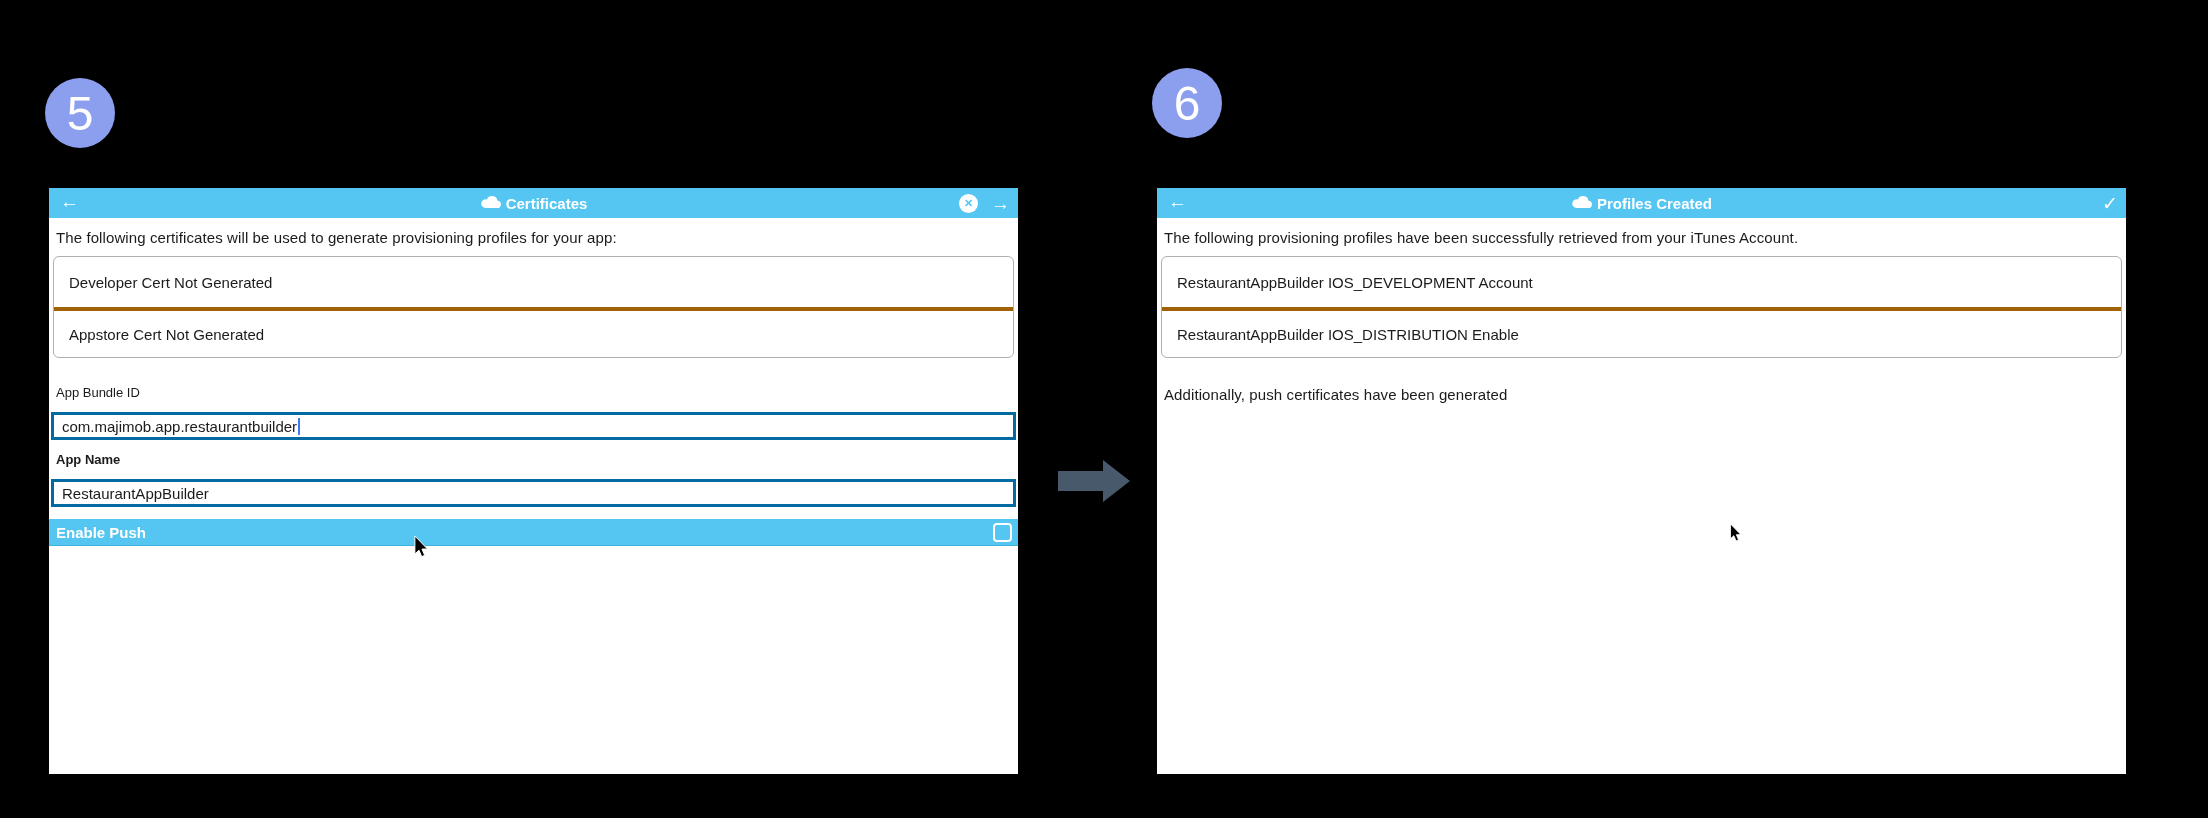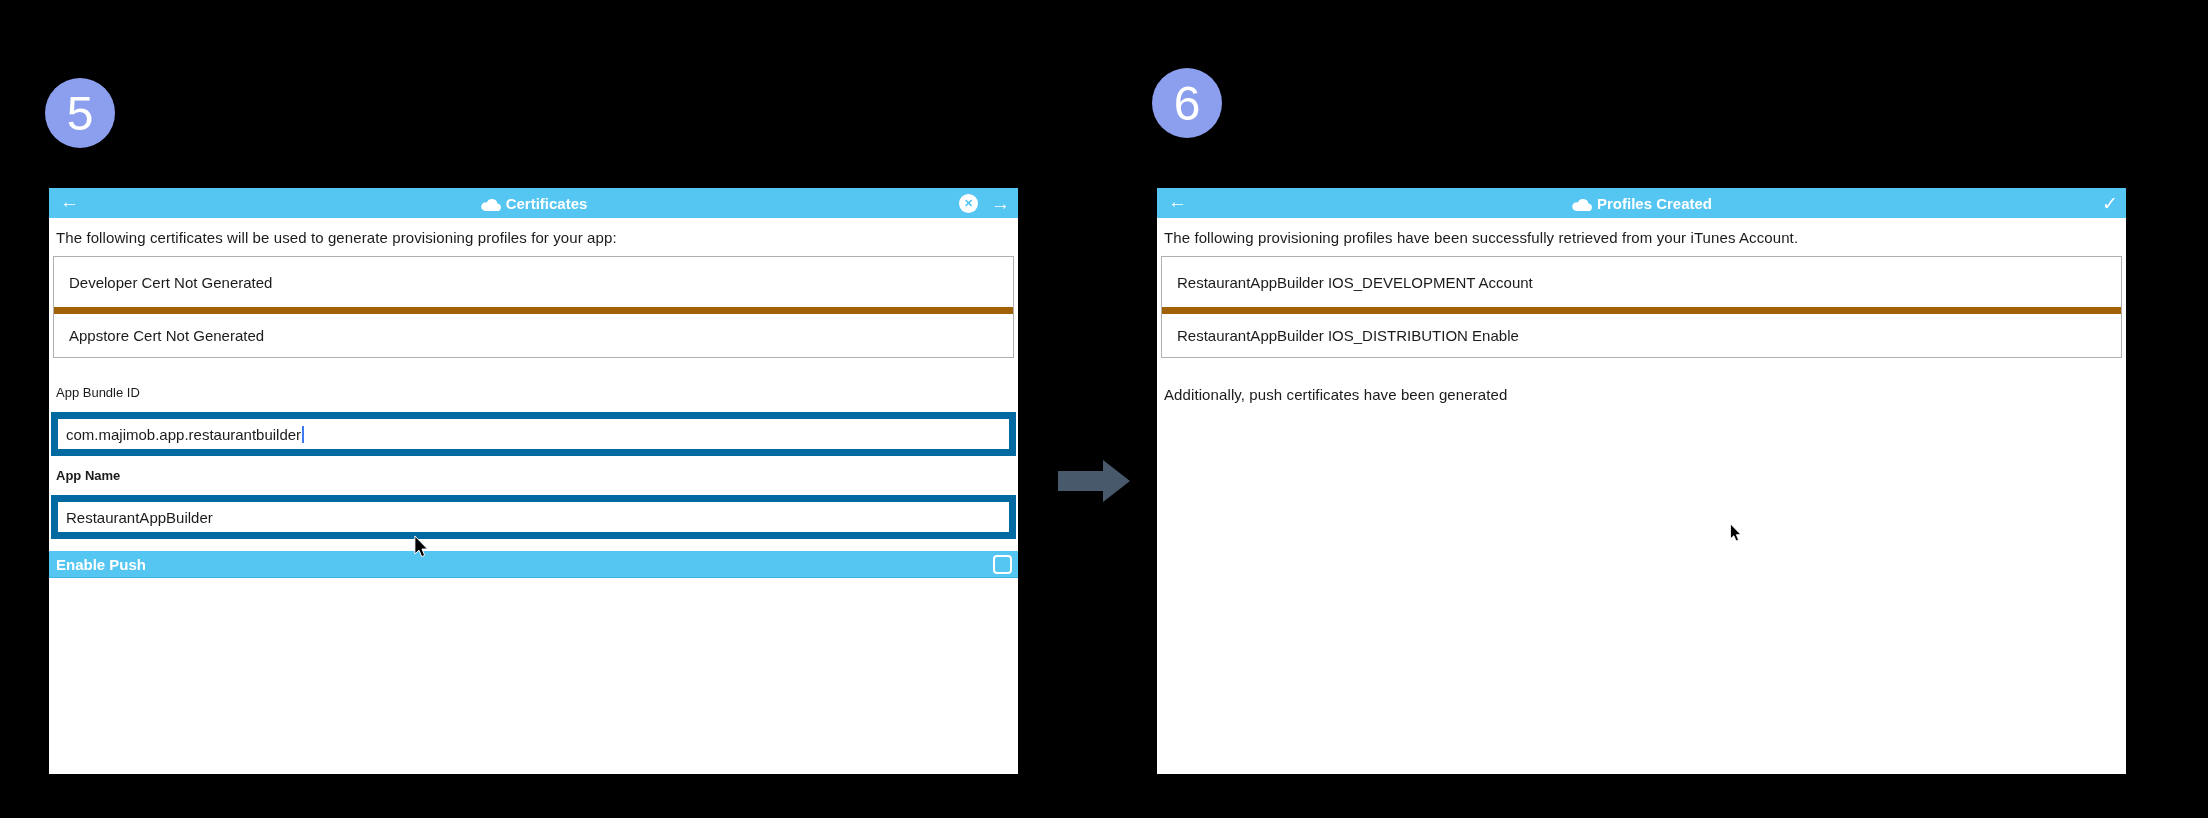--- a/index.html
+++ b/index.html
@@ -38,43 +38,43 @@
   .hdr-glyph {
     color: #fff; font-size: 19px; line-height: 1; cursor: default;
   }
   .hdr-back { position: absolute; left: 11px; top: 4px; }
   .hdr-right { position: absolute; right: 8px; top: 0; height: 30px; display: flex; align-items: center; gap: 13px; }
   .close-circle {
     width: 19px; height: 19px; border-radius: 50%; background: #fff;
     display: flex; align-items: center; justify-content: center;
   }
   .close-circle span { color: #55c6f2; font-size: 11px; font-weight: bold; line-height: 1; }
-  .hdr-title { display: flex; align-items: flex-end; gap: 5px; color: #fff; font-weight: bold; font-size: 15px; }
+  .hdr-title { display: flex; align-items: flex-start; gap: 5px; color: #fff; font-weight: bold; font-size: 15px; }
   .cloud-svg { display: block; }
 
   
   .intro, .note { font-size: 15px; margin: 11px 16px 0 7px; letter-spacing: 0.1px; }
   .note { margin-top: 28px; }
 
   .card {
-    margin: 10px 4px 0 4px; border: 1px solid #b0b0b0; border-radius: 0;
+    margin: 10px 4px 0 4px; border: 1px solid #b0b0b0; border-radius: 6px;
     background: #fff; overflow: hidden;
   }
   .card-row {
     height: 50px; display: flex; align-items: center;
     padding-left: 15px; font-size: 15px;
   }
-  .card-row + .card-row { border-top: 7px solid #a16207; }
+  .card-row + .card-row { border-top: 4px solid #a16207; }
 
   .field-label { font-size: 13px; margin-left: 7px; }
   .lbl-1 { margin-top: 27px; }
   .lbl-2 { margin-top: 12px; font-weight: bold; }
   .text-input {
-    margin: 12px 2px 0 2px; height: 44px;
-    border: 7px solid #0369a1; background: #fff;
+    margin: 12px 2px 0 2px; height: 28px;
+    border: 3px solid #0369a1; background: #fff;
     display: flex; align-items: center; padding-left: 8px;
     font-size: 15px; cursor: text;
   }
   .caret { width: 2px; height: 17px; background: #3e7bf0; margin-left: 1px; }
 
   .push-row {
     margin-top: 12px; height: 27px; background: #55c6f2;
     display: flex; align-items: center; justify-content: space-between;
     padding: 0 6px 0 7px; color: #fff; font-size: 15px;
     border-bottom: 1px solid #3fb2e0;

